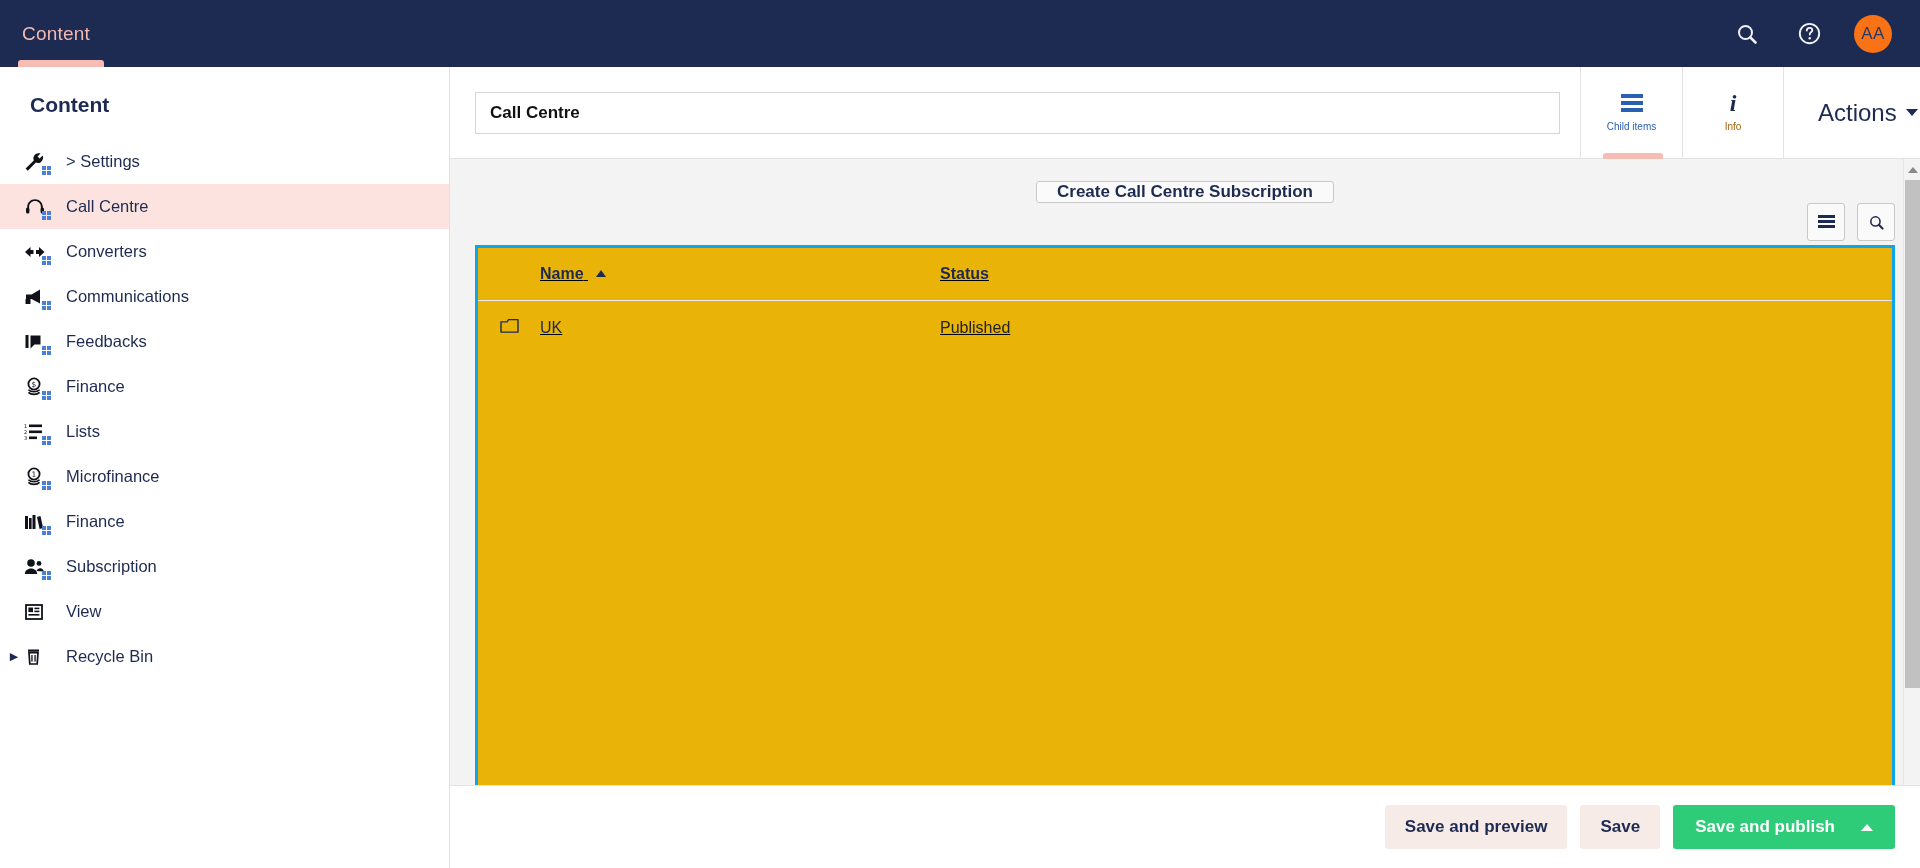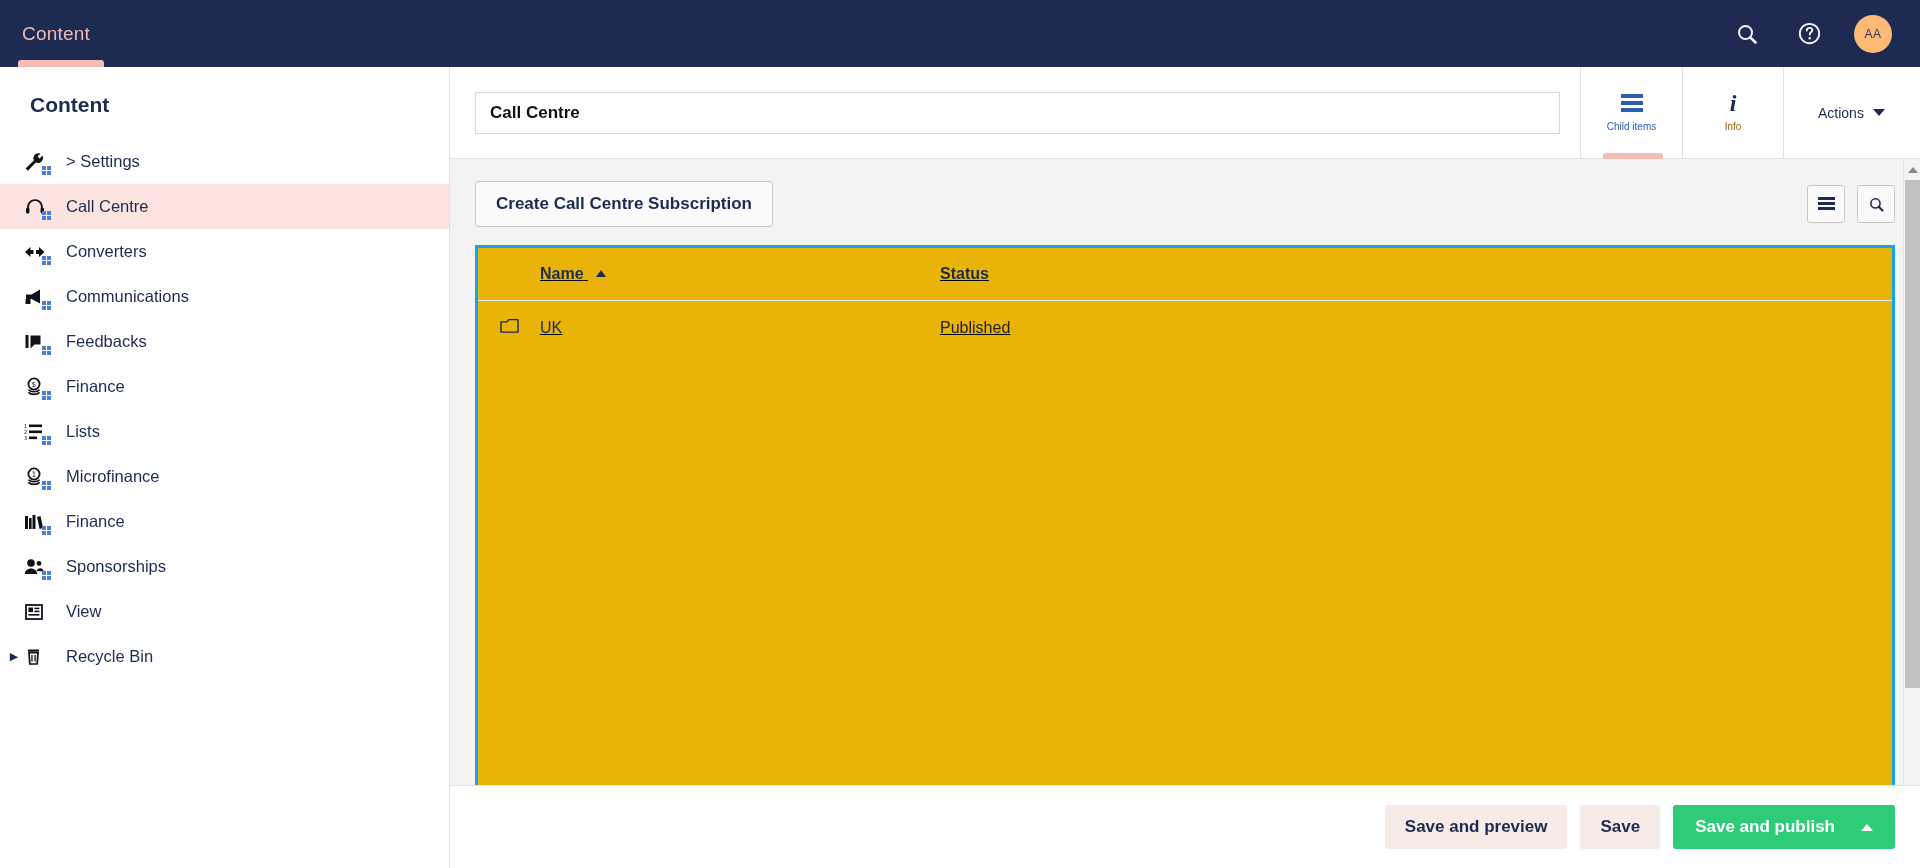--- a/index.html
+++ b/index.html
@@ -30,23 +30,23 @@
   .topbar-right {
     margin-left: auto; display: flex; align-items: center; gap: 28px;
     padding-right: 28px;
   }
   .icon-btn-top {
     width: 34px; height: 34px; display: flex; align-items: center; justify-content: center;
     cursor: pointer;
   }
   .avatar {
     width: 38px; height: 38px; border-radius: 50%;
-    background: #fdba74; color: #2b3a63;
+    background: #f97316; color: #2b3a63;
     display: flex; align-items: center; justify-content: center;
-    font-size: 12px; letter-spacing: .5px; cursor: pointer;
+    font-size: 17px; letter-spacing: .5px; cursor: pointer;
   }
 
   
   .sidebar {
     position: absolute; top: 67px; left: 0; width: 450px; height: 801px;
     background: #ffffff; border-right: 1px solid #e3e3e3;
     overflow: hidden;
   }
   .sidebar-title {
     padding: 26px 0 22px 30px;
@@ -109,33 +109,33 @@
     background: #f5bdb4; border-radius: 3px 3px 0 0;
   }
   .tab-icon-bars { width: 22px; height: 18px; display: flex; flex-direction: column; gap: 3px; }
   .tab-icon-bars i { display: block; height: 4px; background: #2b5fb2; }
   .tab-icon-info {
     font-family: "Liberation Serif", serif; font-style: italic; font-weight: bold;
     font-size: 24px; color: #1d2a51; line-height: 18px;
   }
   .actions-btn {
     margin-left: 34px; display: flex; align-items: center; gap: 9px;
-    font-size: 14px; color: #1d2a51; cursor: pointer;
+    font-size: 24px; color: #1d2a51; cursor: pointer;
   }
   .caret-down {
     width: 0; height: 0; border-left: 6px solid transparent;
     border-right: 6px solid transparent; border-top: 7px solid #1d2a51;
   }
 
   
   .content-area {
     position: relative; height: 709px; background: #f4f3f3;
     padding: 22px 25px 0 25px;
   }
-  .toolbar { display: flex; align-items: center; height: 46px; }
+  .toolbar { display: flex; align-items: center; height: 46px; flex-direction: column; }
   .create-btn {
     height: 46px; padding: 0 20px;
     background: #fbfafa; border: 1px solid #c8c8c8; border-radius: 3px;
     font-family: "Liberation Sans", sans-serif;
     font-size: 17px; font-weight: bold; color: #1d2a51; cursor: pointer;
   }
   .toolbar-right { margin-left: auto; display: flex; gap: 12px; }
   .sq-btn {
     width: 38px; height: 38px; background: #fbfafa;
     border: 1px solid #c8c8c8; border-radius: 3px;
@@ -399,21 +399,21 @@
           <circle cx="15" cy="6.4" r="2.4" fill="#10121a"></circle>
           <path d="M12.6 14c.6-1.8 1.9-2.8 3.6-2.8 2 0 3.4 1.4 3.4 3.3z" fill="#10121a"></path>
         </svg>
       <span class="dotgrid">
           <i></i>
           <i></i>
           <i></i>
           <i></i>
         </span>
     </span>
-    <span class="nav-label">Sponsorships</span>
+    <span class="nav-label">Subscription</span>
   </div>
 
   <div class="nav-item">
     <span class="nav-icon">
       <svg width="22" height="20" viewBox="0 0 22 20">
           <rect x="2" y="3" width="16" height="14" fill="none" stroke="#10121a" stroke-width="1.8"></rect>
           <rect x="4.4" y="5.5" width="4.6" height="4.6" fill="#10121a"></rect>
           <rect x="10.4" y="5.6" width="5" height="1.6" fill="#10121a"></rect>
           <rect x="10.4" y="8.6" width="5" height="1.6" fill="#10121a"></rect>
           <rect x="4.4" y="12" width="11" height="1.6" fill="#10121a"></rect>

